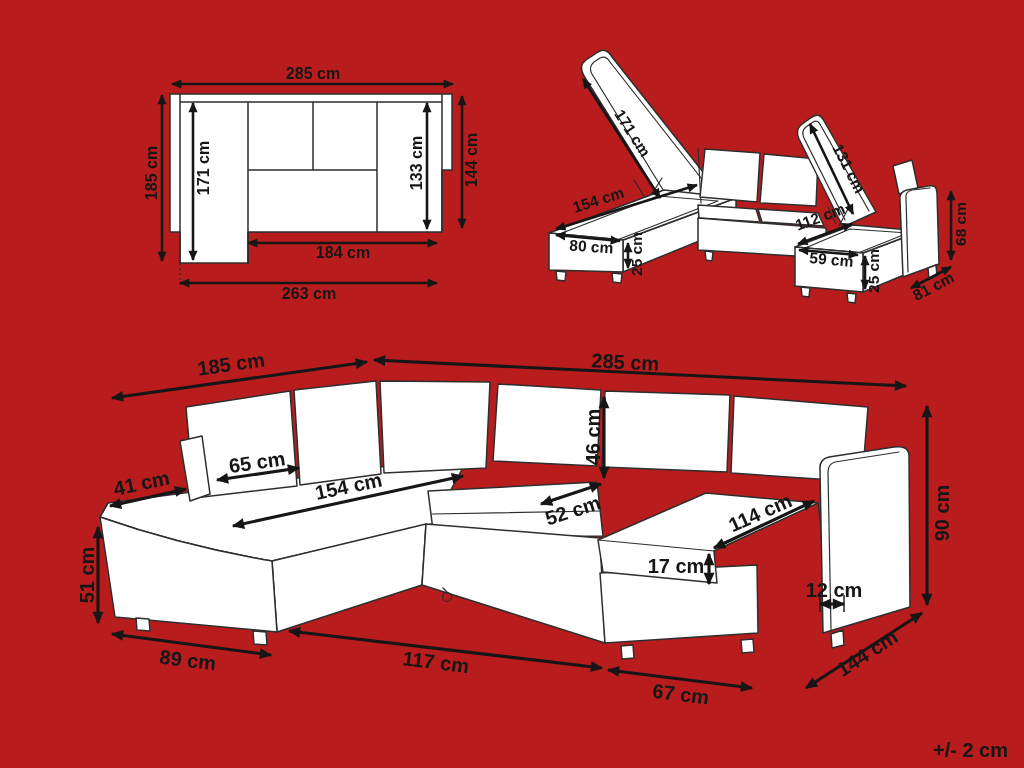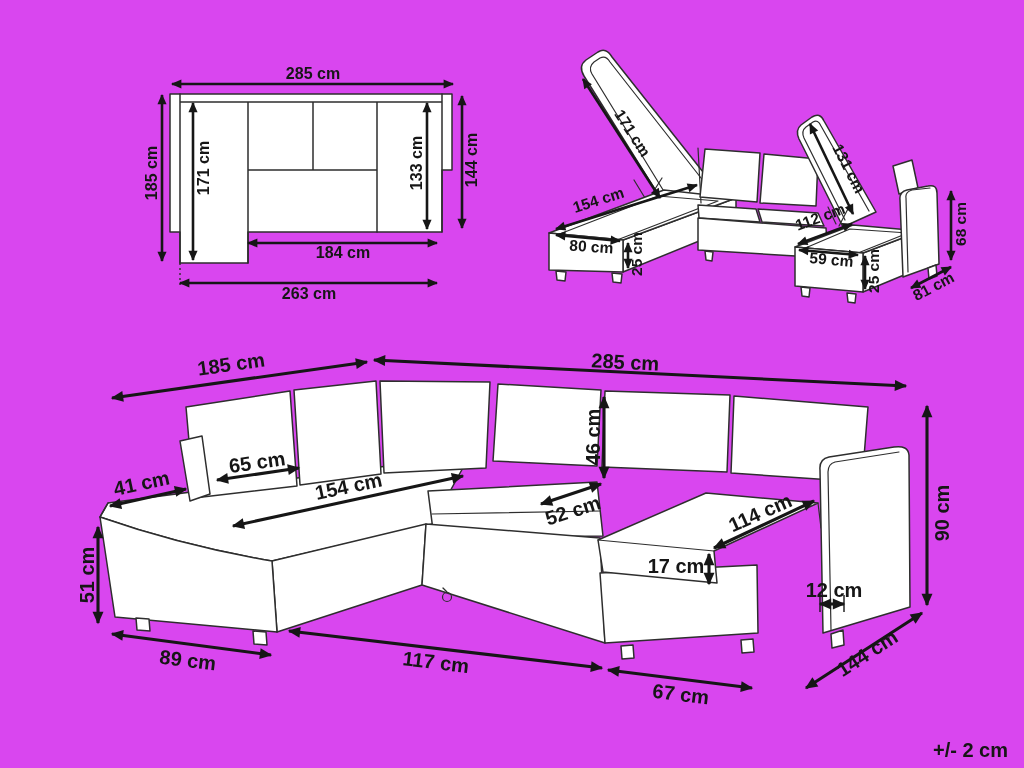--- a/index.html
+++ b/index.html
@@ -1,16 +1,16 @@
 <!DOCTYPE html>
 <html><head>
 <meta charset="utf-8">
 <style>
   html,body{margin:0;padding:0;background:#fff}
-  .stage{position:relative;width:1024px;height:768px;background:#d946ef;overflow:hidden;
+  .stage{position:relative;width:1024px;height:768px;background:#b91c1c;overflow:hidden;
          font-family:"Liberation Sans",sans-serif}
   svg{display:block}
   .art{fill:#fff;stroke:#2e2e2e;stroke-width:1.5;stroke-linejoin:round;stroke-linecap:round}
   .ln{fill:none;stroke:#2e2e2e;stroke-width:1.5;stroke-linejoin:round;stroke-linecap:round}
   .thin{stroke-width:1.2}
   .dim{fill:none;stroke:#161616;stroke-width:3.1}
   .dimt{fill:none;stroke:#161616;stroke-width:2.6}
   .ext{fill:none;stroke:#161616;stroke-width:1.4}
   .dot{fill:none;stroke:#2e2e2e;stroke-width:1.4;stroke-dasharray:2 3}
   text{font-weight:bold;fill:#161616;text-anchor:middle}

